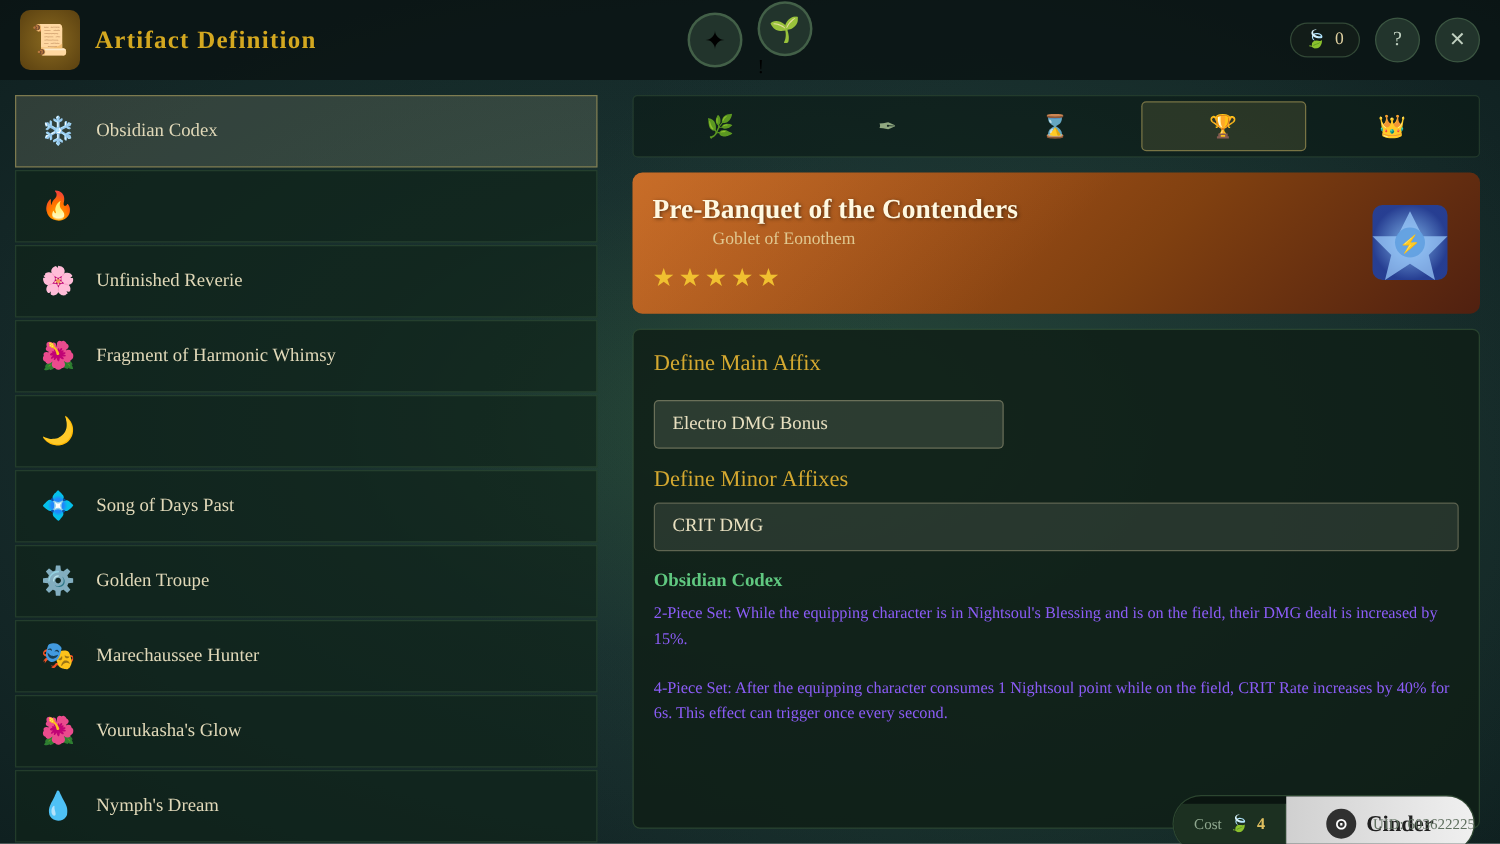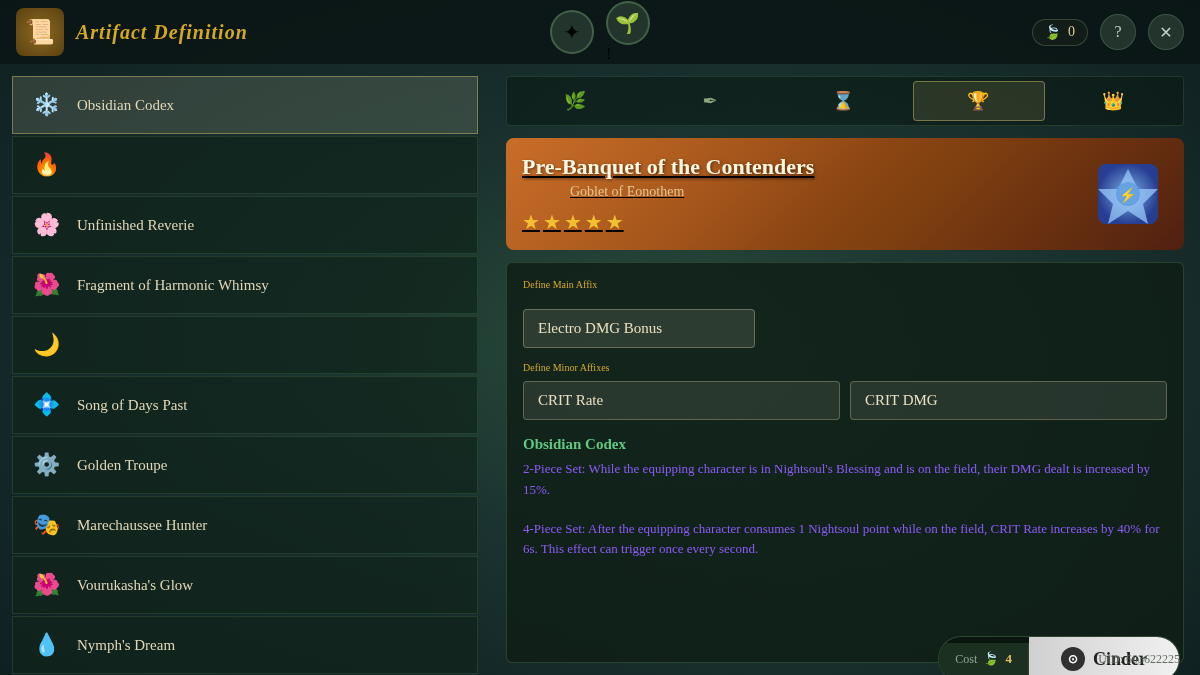--- a/index.html
+++ b/index.html
@@ -43,21 +43,20 @@
       justify-content: center;
       font-size: 24px;
       margin-right: 12px;
     }
     .top-bar-title {
       color: #d4a820;
       font-size: 20px;
       font-weight: bold;
       letter-spacing: 1px;
       flex: 1;
-      font-style: italic;
     }
     .top-center {
       position: absolute;
       left: 50%;
       transform: translateX(-50%);
       display: flex;
       align-items: center;
       gap: 12px;
     }
     .nav-icon {
@@ -201,21 +200,20 @@
       overflow: hidden;
     }
     .artifact-card::before {
       content: '';
       position: absolute;
       inset: 0;
       background: linear-gradient(135deg, rgba(220,140,60,0.3) 0%, transparent 50%);
     }
     .card-left {
       z-index: 1;
-      text-decoration: underline;
     }
     .card-title {
       color: #fff8e0;
       font-size: 22px;
       font-weight: bold;
       margin-bottom: 4px;
       text-shadow: 1px 1px 3px rgba(0,0,0,0.5);
     }
     .card-subtitle {
       color: #e0c890;
@@ -242,33 +240,33 @@
     
     .define-section {
       background: rgba(15,30,22,0.85);
       border: 1px solid rgba(80,120,80,0.4);
       border-radius: 6px;
       padding: 16px;
       flex: 1;
     }
     .section-label {
       color: #d4a830;
-      font-size: 10px;
+      font-size: 18px;
       margin-bottom: 8px;
       font-family: 'Georgia', serif;
     }
     .main-affix-box {
       background: rgba(240,235,215,0.12);
       border: 1px solid rgba(200,190,150,0.4);
       border-radius: 4px;
       padding: 10px 14px;
       color: #e8e0c0;
       font-size: 15px;
       margin-bottom: 14px;
-      width: 232px;
+      width: 280px;
       margin-top: 19px;
     }
     .minor-affixes {
       display: flex;
       gap: 10px;
       margin-bottom: 16px;
     }
     .minor-affix-box {
       background: rgba(240,235,215,0.10);
       border: 1px solid rgba(200,190,150,0.35);
@@ -465,21 +463,20 @@
         </svg>
       </div>
     </div>
 
     <div class="define-section">
       <div class="section-label">Define Main Affix</div>
       <div class="main-affix-box">Electro DMG Bonus</div>
 
       <div class="section-label">Define Minor Affixes</div>
       <div class="minor-affixes">
-        <div class="minor-affix-box">CRIT Rate</div>
         <div class="minor-affix-box">CRIT DMG</div>
       </div>
 
       <div class="set-name">Obsidian Codex</div>
       <div class="set-desc">2-Piece Set: While the equipping character is in Nightsoul's Blessing and is on the field, their DMG dealt is increased by 15%.</div>
       <br>
       <div class="set-desc">4-Piece Set: After the equipping character consumes 1 Nightsoul point while on the field, CRIT Rate increases by 40% for 6s. This effect can trigger once every second.</div>
     </div>
 
   </div>

